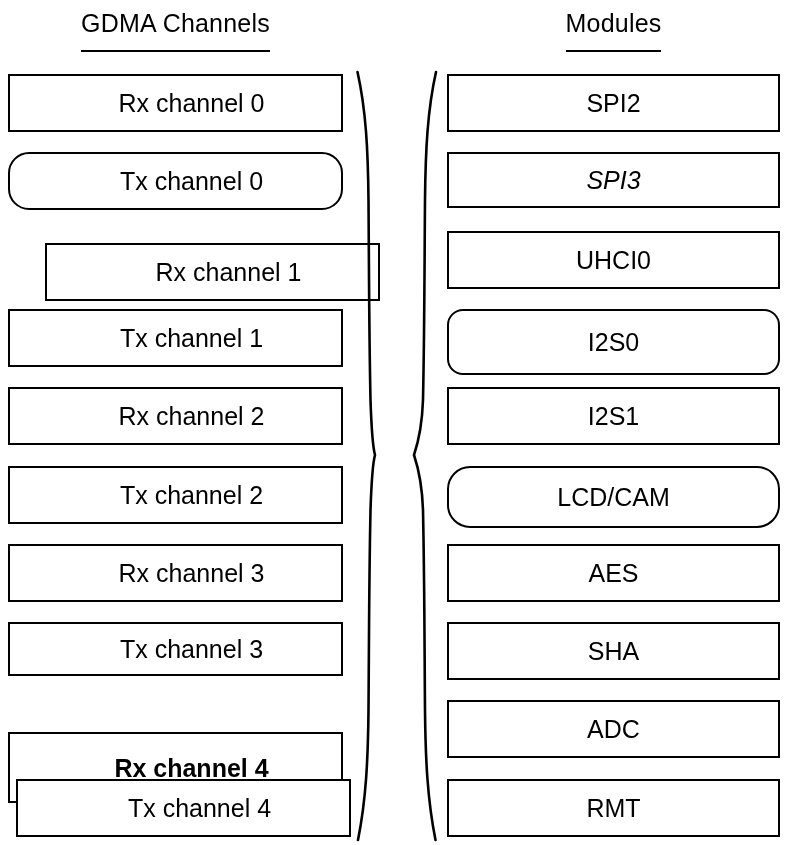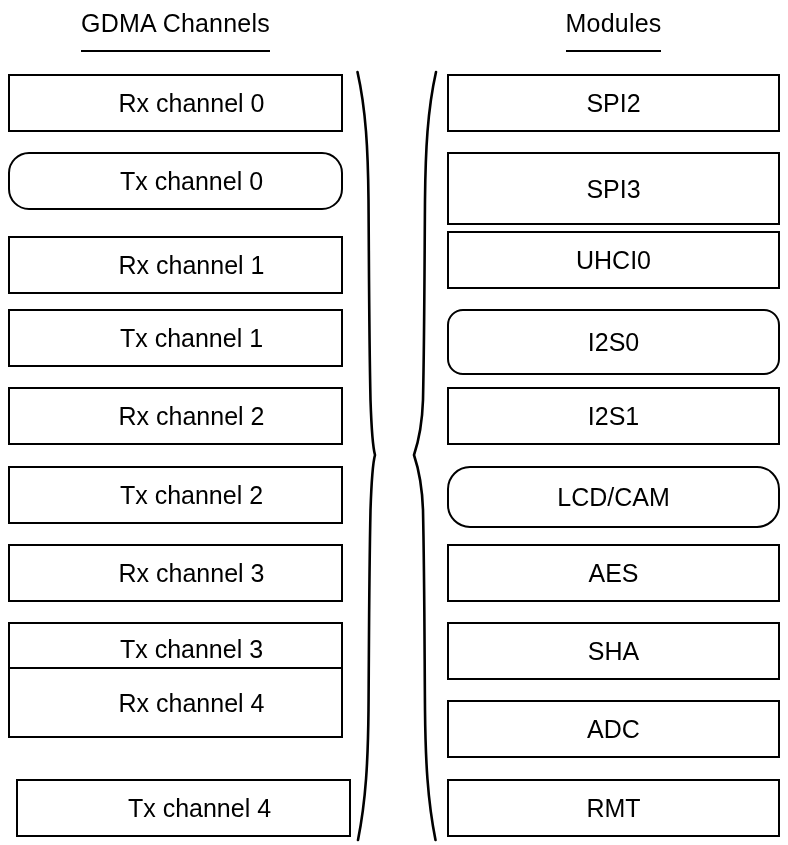--- a/index.html
+++ b/index.html
@@ -89,33 +89,33 @@
     <span class="header-text">GDMA Channels</span>
   </div>
 
   <div class="col-header" id="header-right">
     <span class="header-text">Modules</span>
   </div>
 
   <div class="col-left">
     <div class="box" style="top: 74px; height: 58px;">Rx channel 0</div>
     <div class="box" style="top: 152.3px; height: 58px; border-radius: 21px;">Tx channel 0</div>
-    <div class="box" style="top: 236px; height: 58px;">Rx channel 1</div>
+    <div class="box" style="top: 243px; height: 58px; margin-left: 37px;">Rx channel 1</div>
     <div class="box" style="top: 308.9px; height: 58px;">Tx channel 1</div>
     <div class="box" style="top: 387.2px; height: 58px;">Rx channel 2</div>
     <div class="box" style="top: 465.5px; height: 58px;">Tx channel 2</div>
     <div class="box" style="top: 543.8px; height: 58px;">Rx channel 3</div>
     <div class="box" style="top: 622.1px; height: 54px;">Tx channel 3</div>
-    <div class="box" style="top: 667px; height: 71px;">Rx channel 4</div>
+    <div class="box" style="top: 732px; height: 71px; font-weight: bold;">Rx channel 4</div>
     <div class="box" style="top: 778.7px; height: 58px; margin-left: 8px;">Tx channel 4</div>
   </div>
 
   <div class="col-right">
     <div class="box" style="top: 74px; height: 58px;">SPI2</div>
-    <div class="box" style="top: 152.3px; height: 73px;">SPI3</div>
+    <div class="box" style="top: 152.3px; height: 56px; font-style: italic;">SPI3</div>
     <div class="box" style="top: 230.6px; height: 58px;">UHCI0</div>
     <div class="box" style="top: 308.9px; height: 66px; border-radius: 16px;">I2S0</div>
     <div class="box" style="top: 387.2px; height: 58px;">I2S1</div>
     <div class="box" style="top: 465.5px; height: 62px; border-radius: 23px;">LCD/CAM</div>
     <div class="box" style="top: 543.8px; height: 58px;">AES</div>
     <div class="box" style="top: 622.1px; height: 58px;">SHA</div>
     <div class="box" style="top: 700.4px; height: 58px;">ADC</div>
     <div class="box" style="top: 778.7px; height: 58px;">RMT</div>
   </div>
 

